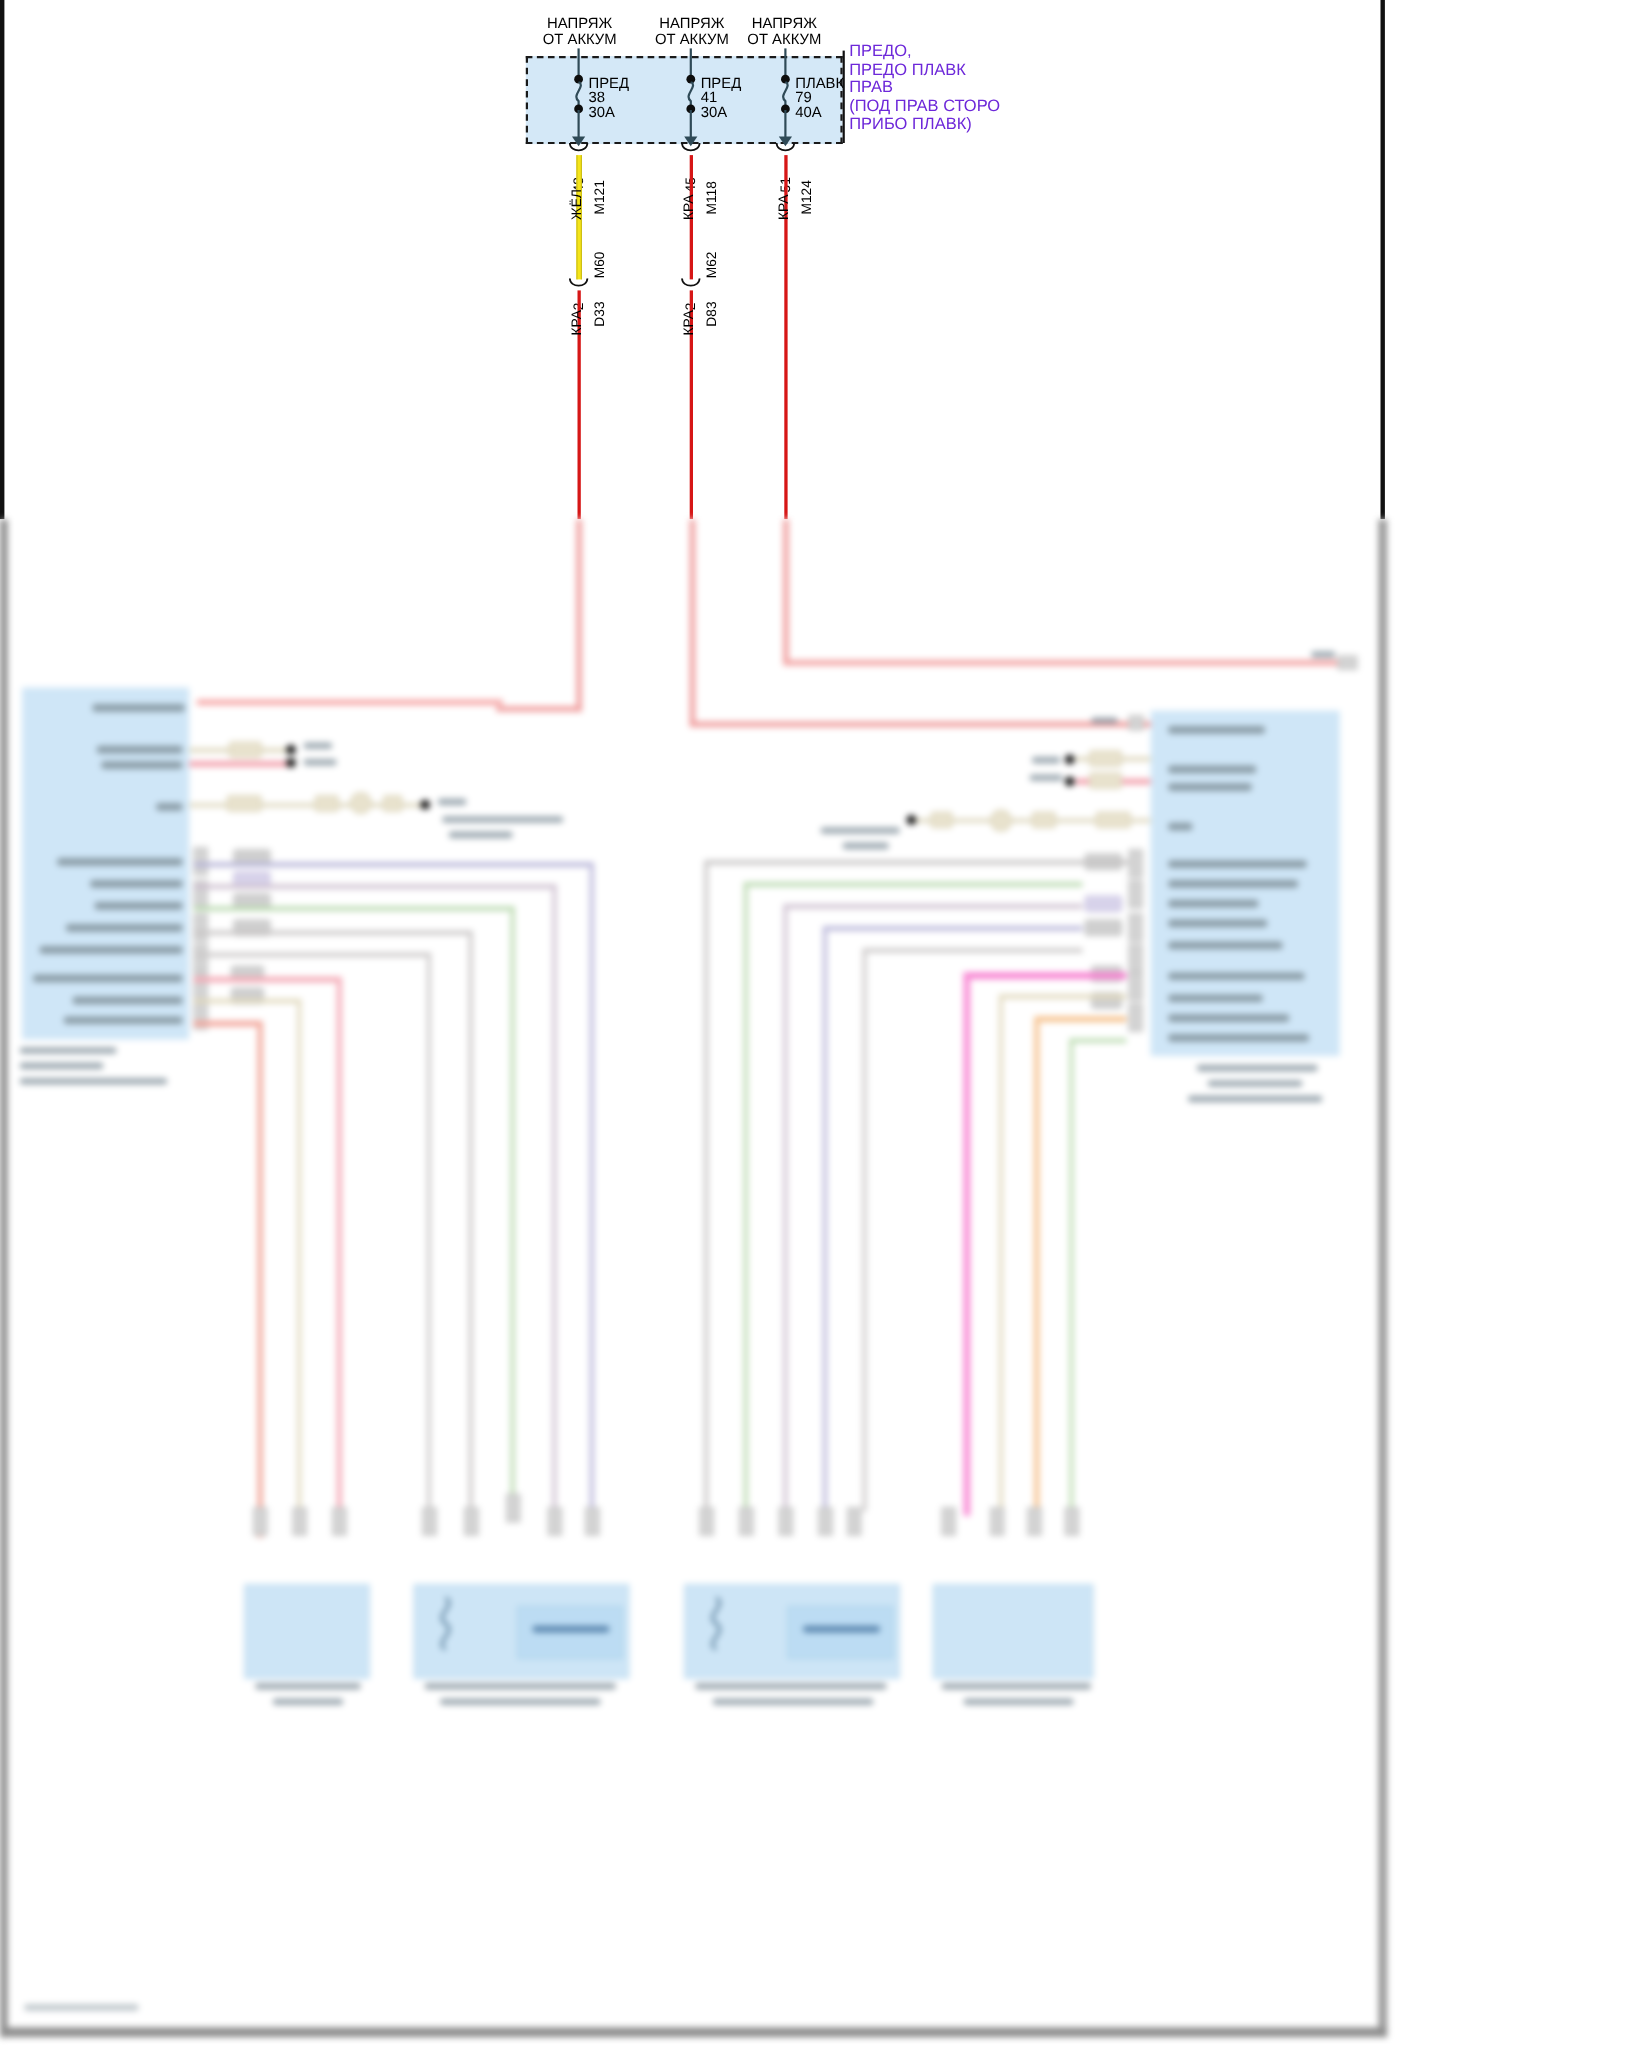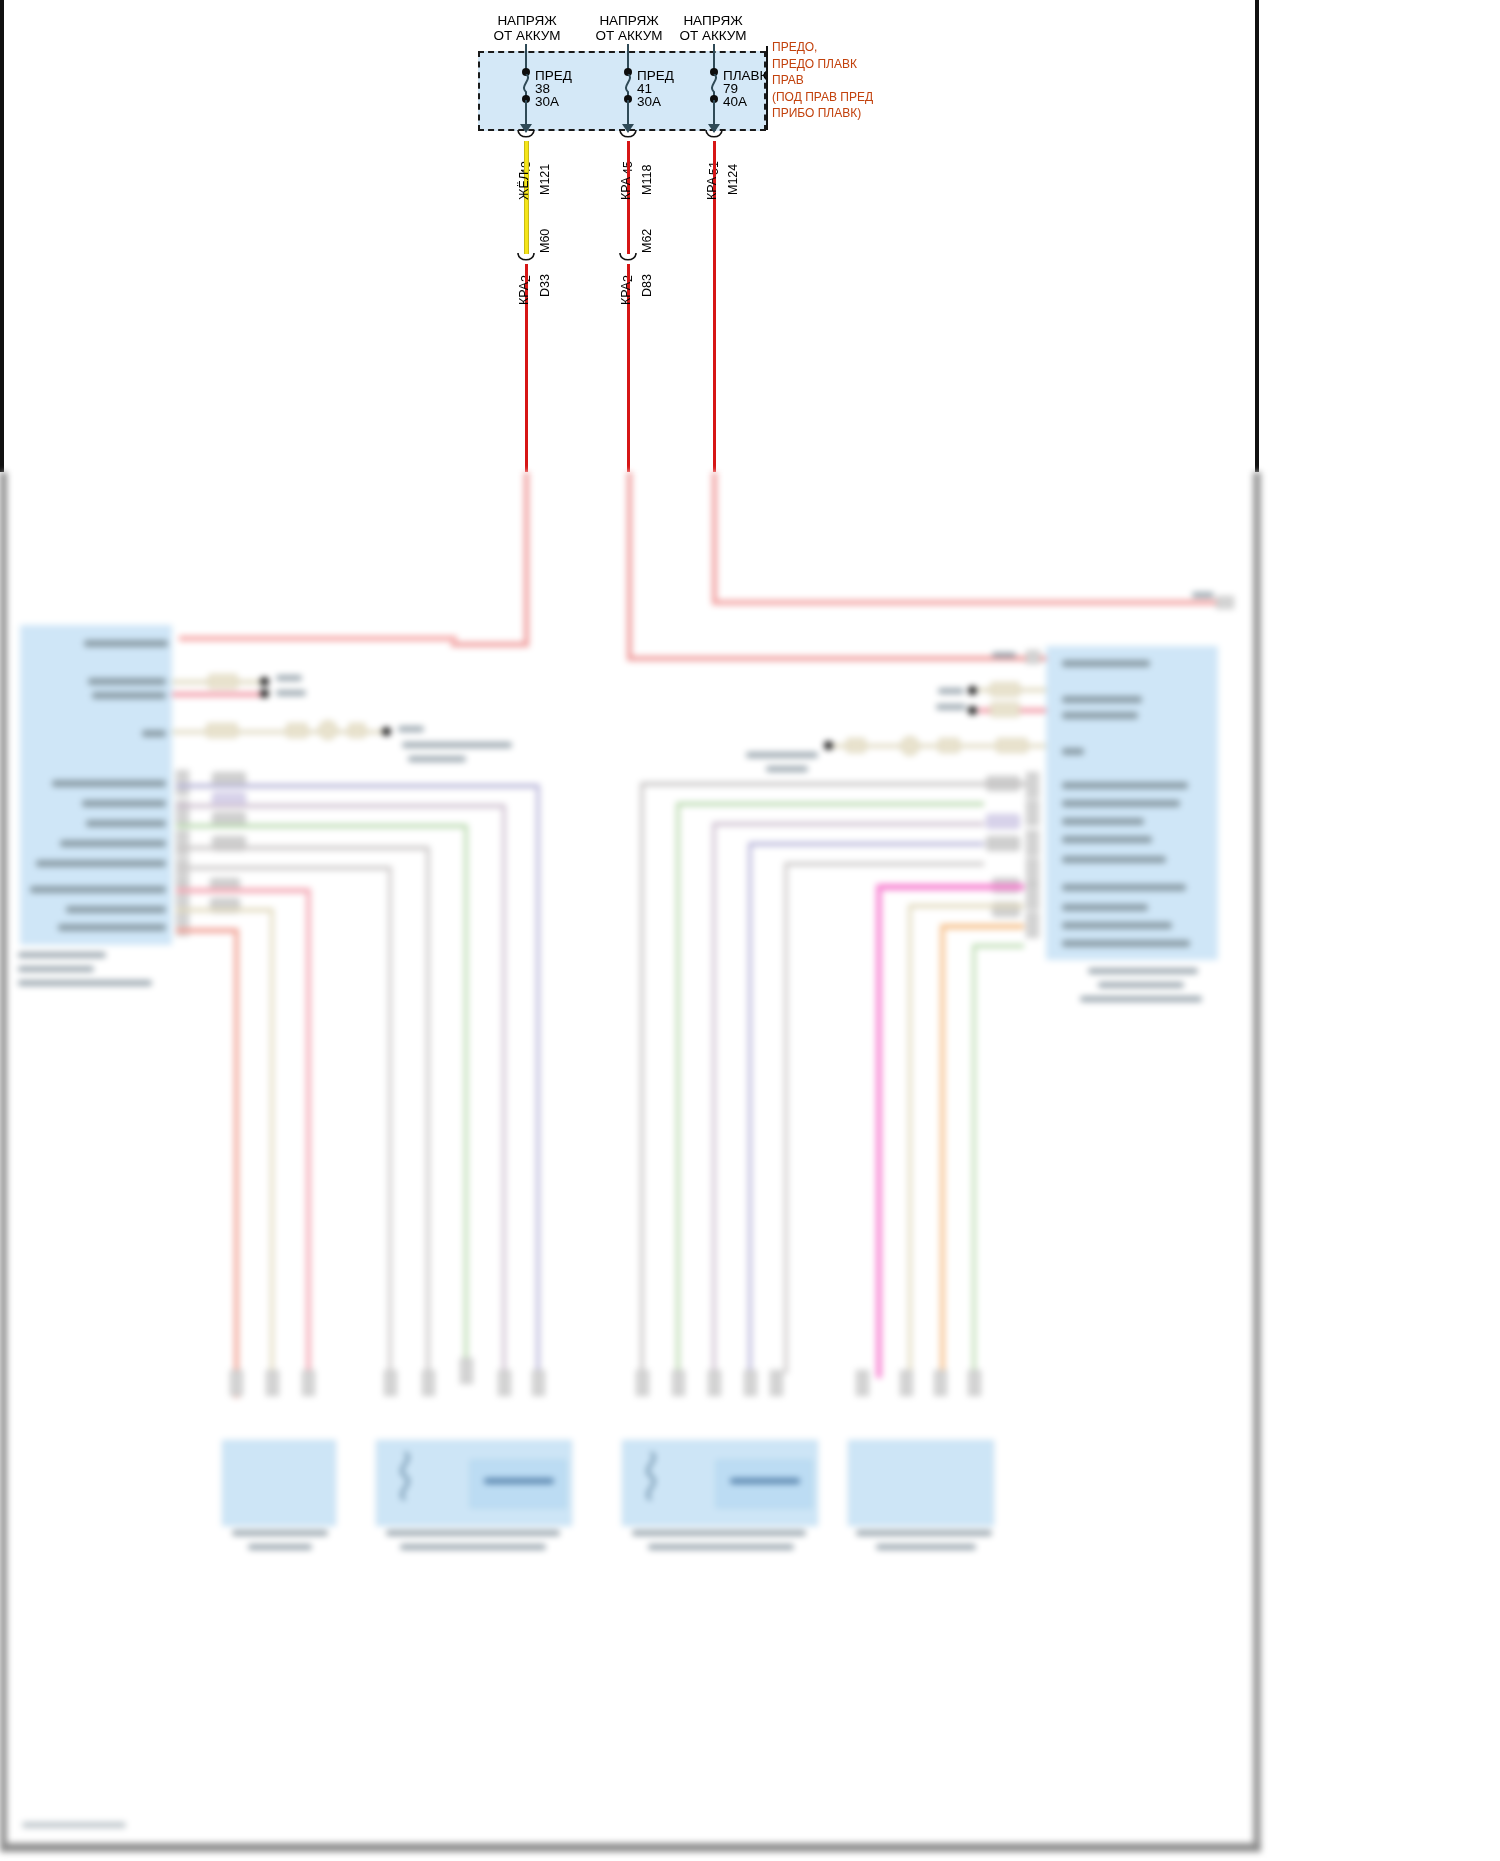--- a/index.html
+++ b/index.html
@@ -17,21 +17,21 @@
   .vlabel{position:absolute;text-align:center;font-size:13.5px;line-height:15px;color:#000;white-space:nowrap;}
 
   .feed-line{position:absolute;width:2px;background:#2f4a57;}
   .fuse-dot{position:absolute;width:8px;height:8px;border-radius:50%;background:#0d0d0d;}
   .fuse-squiggle{position:absolute;width:16px;height:26px;}
   .arrow-head{position:absolute;width:0;height:0;border-left:6px solid transparent;
               border-right:6px solid transparent;border-top:9px solid #2f4a57;}
 
   .fuse-txt{position:absolute;font-size:13.5px;line-height:15.5px;color:#000;white-space:nowrap;}
 
-  .block-label{position:absolute;font-size:12px;line-height:16.5px;color:#c2410c;white-space:nowrap;}
+  .block-label{position:absolute;font-size:15px;line-height:16.5px;color:#6d28d9;white-space:nowrap;}
   .block-label-bar{position:absolute;width:2px;background:#111;}
 
   
   .wire{position:absolute;width:3px;}
   .wire.red{background:#d61616;}
   .wire.yel{background:#f5e51a;border-left:1px solid #c9bb15;border-right:1px solid #c9bb15;box-sizing:border-box;width:5px;}
   .conn-cup{position:absolute;width:22px;height:11px;}
   .rot{position:absolute;transform-origin:left top;transform:rotate(-90deg);
        font-size:12.5px;color:#000;white-space:nowrap;}
 
@@ -115,21 +115,21 @@
     <div class="arrow-head" style="left:708px;top:124px;"></div>
     <div class="fuse-txt" style="left:723px;top:68px;">ПЛАВК</div>
     <div class="fuse-txt" style="left:723px;top:81px;">79</div>
     <div class="fuse-txt" style="left:723px;top:94px;">40A</div>
 
     <div class="block-label-bar" style="left:766px;top:46px;height:84px;"></div>
     <div class="block-label" style="left:772px;top:39px;">
       <div>ПРЕДО,</div>
       <div>ПРЕДО ПЛАВК</div>
       <div>ПРАВ</div>
-      <div>(ПОД ПРАВ ПРЕД</div>
+      <div>(ПОД ПРАВ СТОРО</div>
       <div>ПРИБО ПЛАВК)</div>
     </div>
 
     <svg class="conn-cup" style="left:515px;top:130px;" viewBox="0 0 22 11">
       <path d="M3 0 C3 9, 19 9, 19 0" stroke="#111" stroke-width="1.6" fill="none"></path>
     </svg>
     <div class="rot" style="left:519px;top:175px;">48</div>
     <div class="rot" style="left:538px;top:195px;">M121</div>
     <div class="wire yel" style="left:524px;top:141px;height:113px;"></div>
     <div class="rot" style="left:517px;top:200px;">ЖЁЛ</div>

